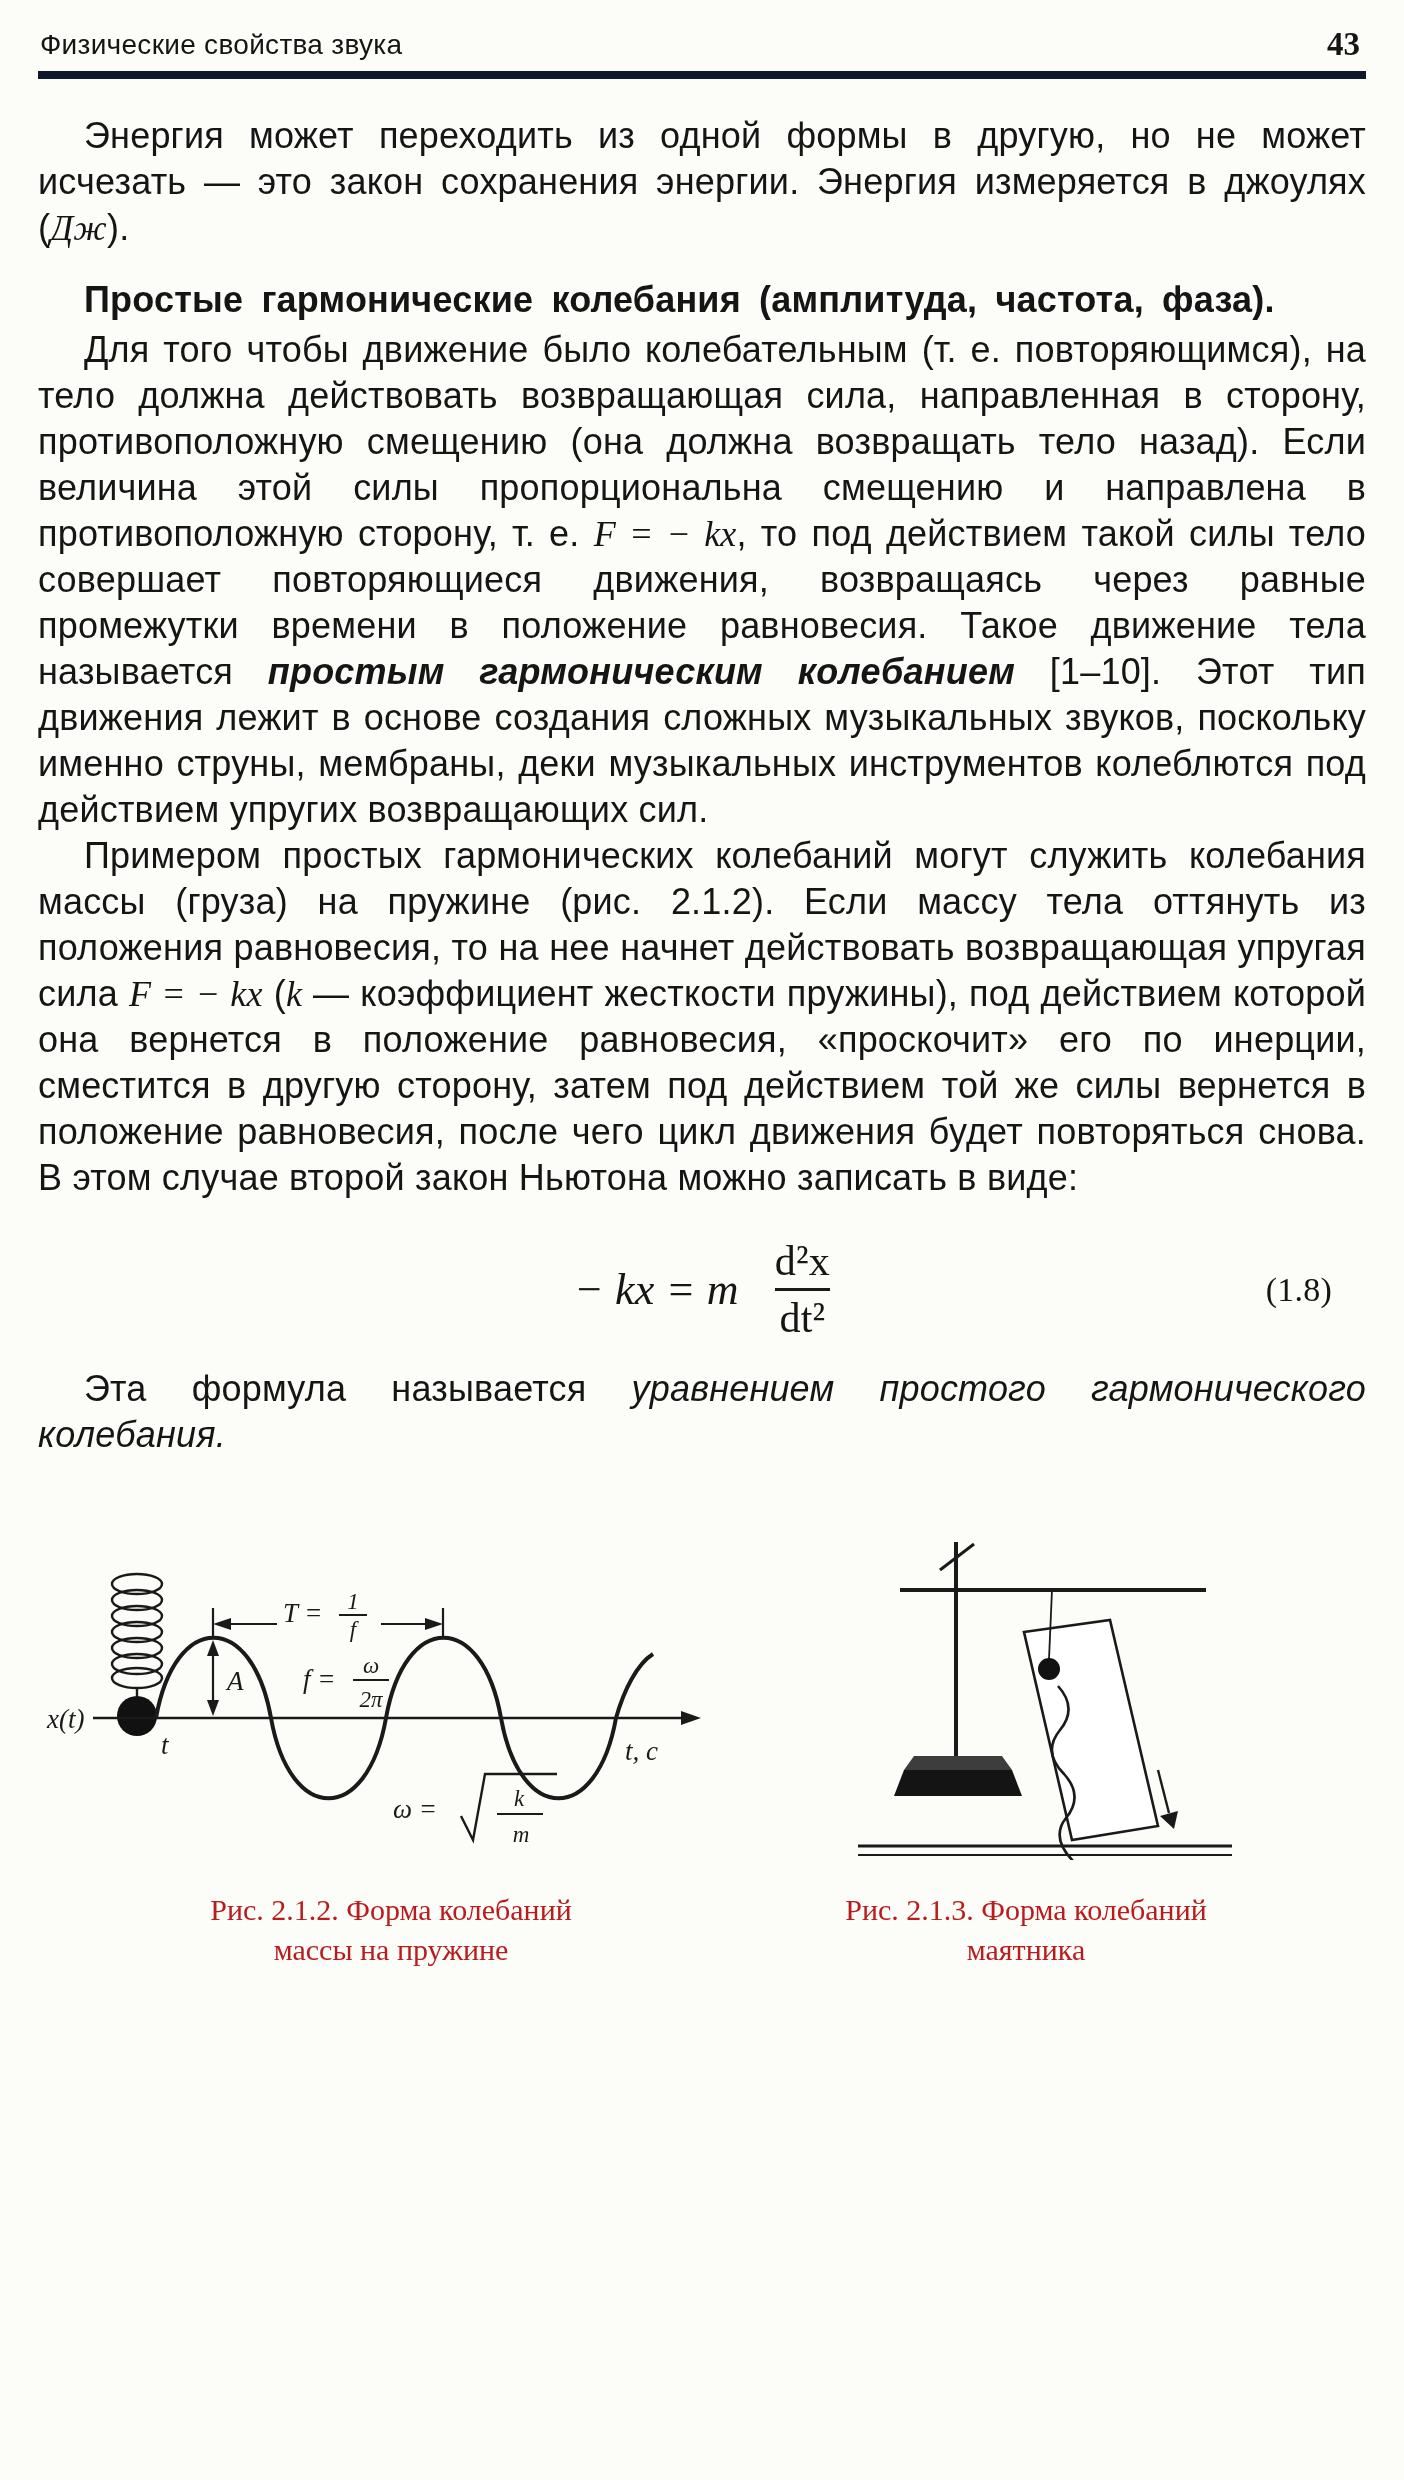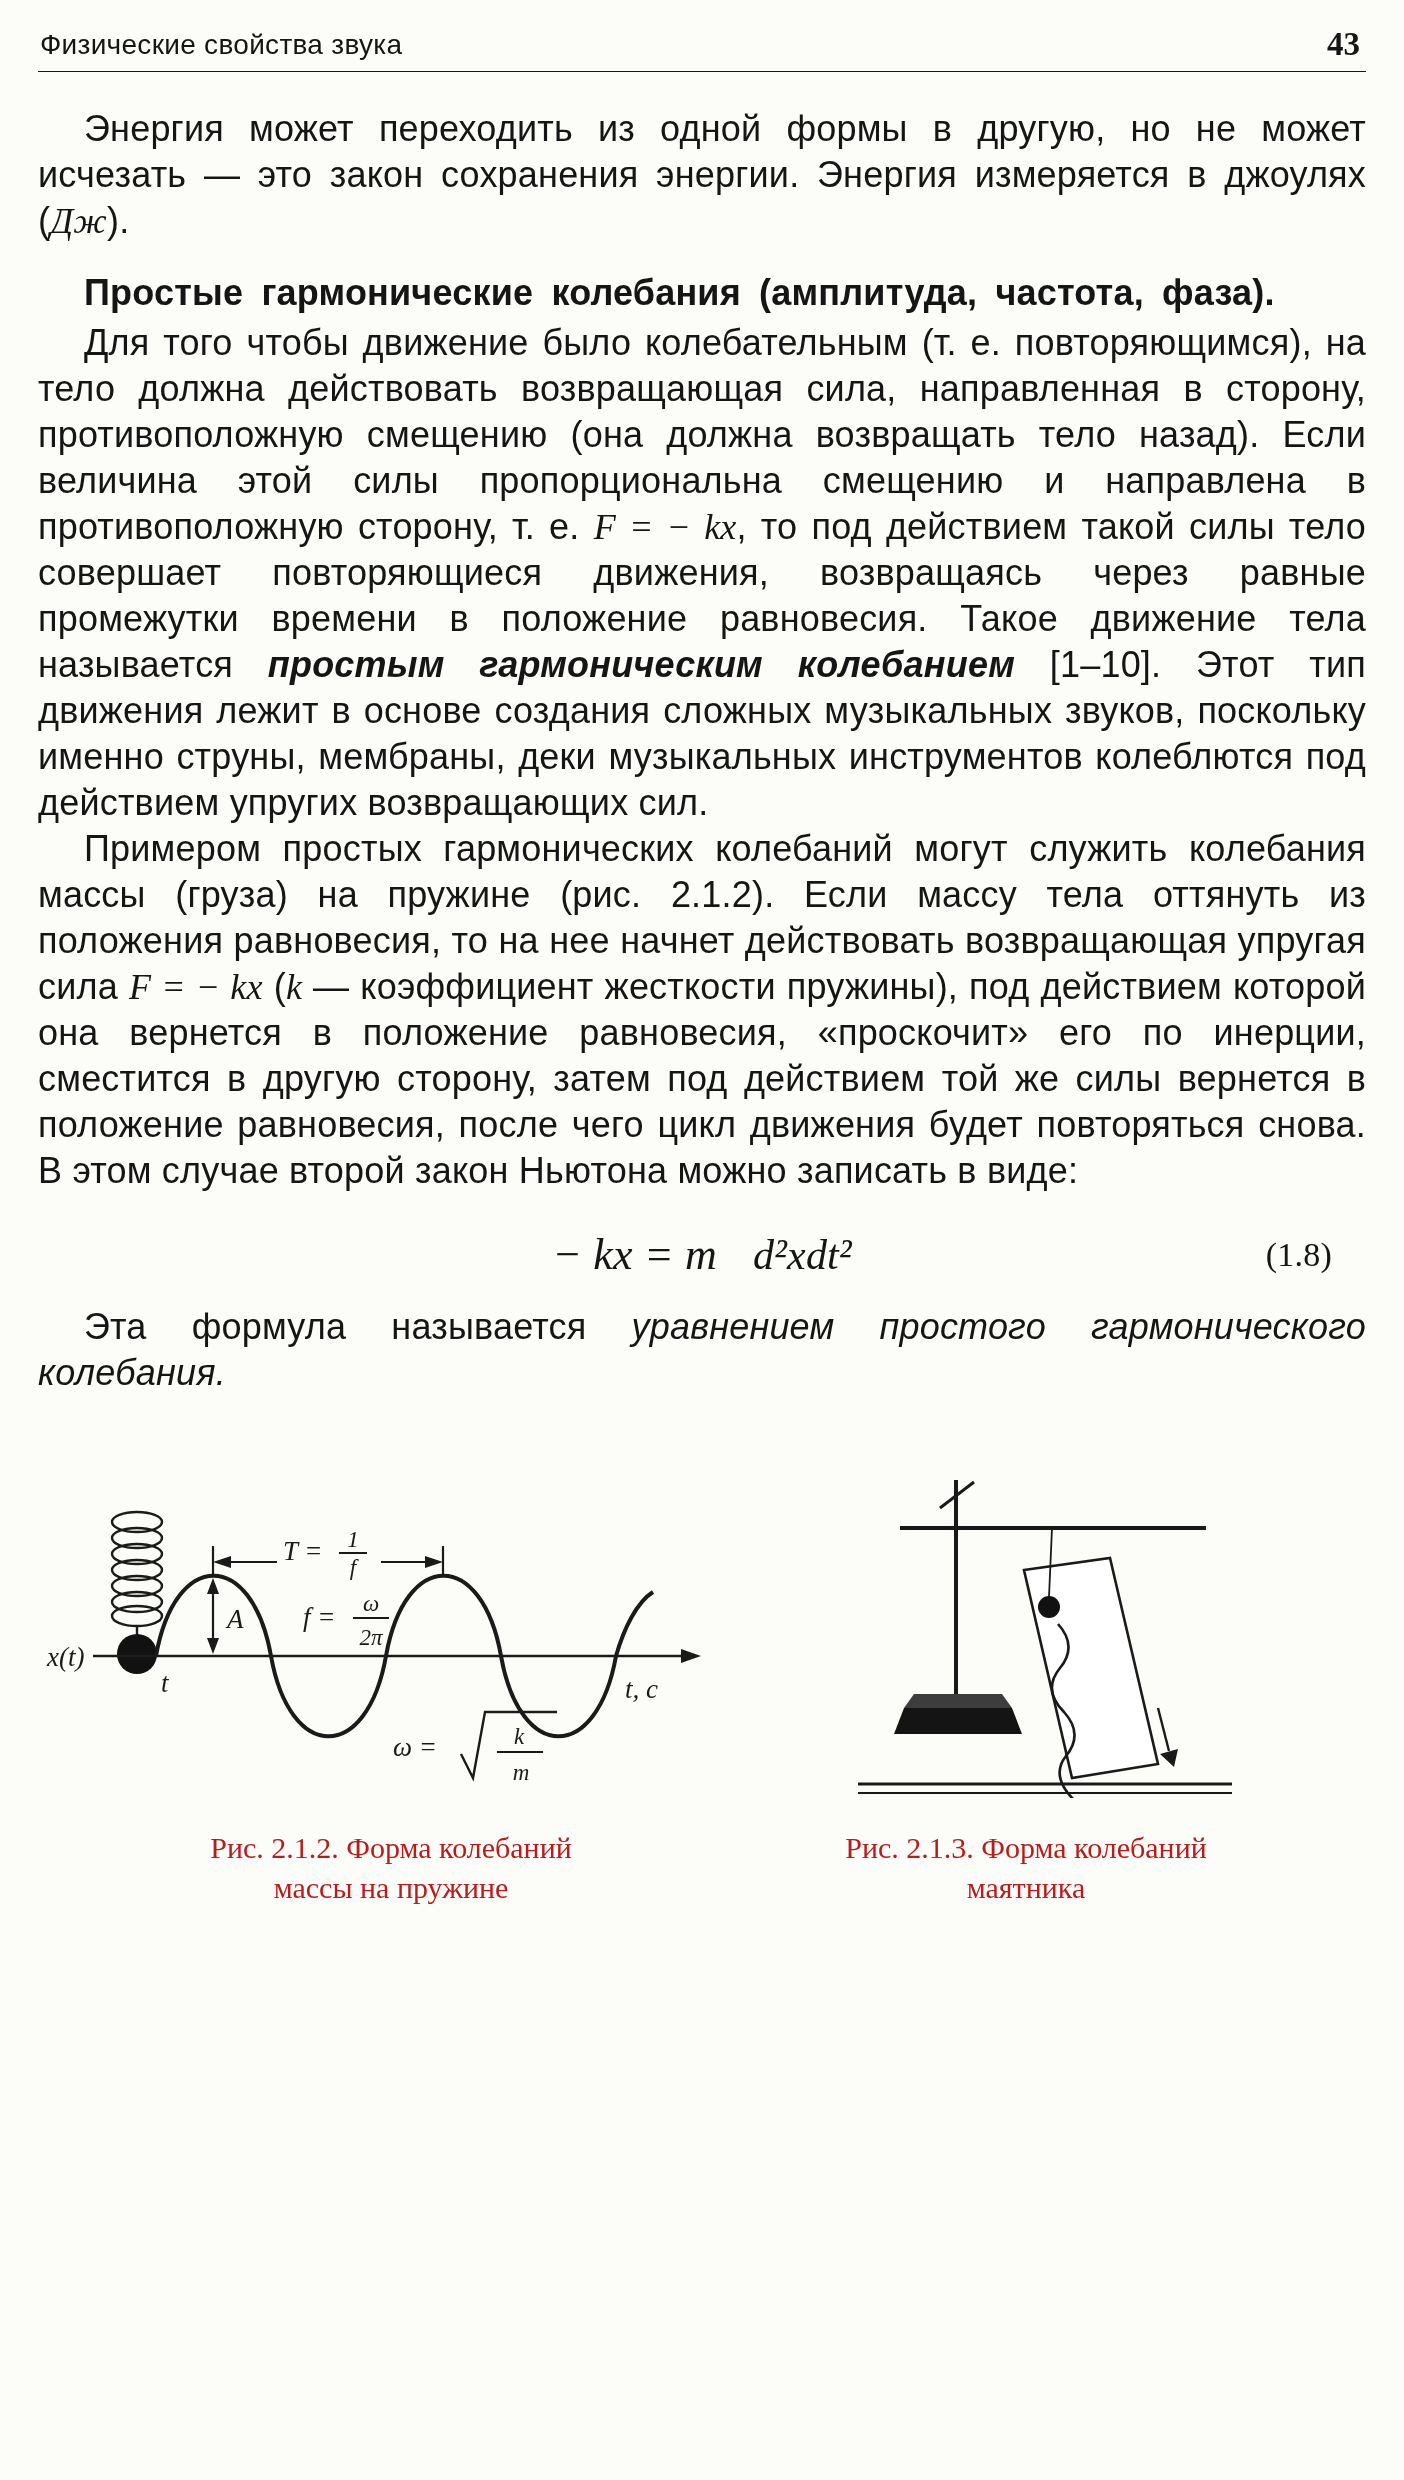--- a/index.html
+++ b/index.html
@@ -2,35 +2,35 @@
 <html lang="ru"><head>
 <meta charset="utf-8">
 <style>
   html,body{margin:0;padding:0;}
   body{
     width:1404px;height:2480px;background:#fcfcf9;color:#151515;
     font-family:"Liberation Sans",sans-serif;overflow:hidden;position:relative;
   }
   .page{padding:22px 38px 0 38px;}
   .runhead{display:flex;justify-content:space-between;align-items:flex-end;
-    padding:6px 6px 10px 2px;border-bottom:1px solid #0f172a;}
+    padding:6px 6px 10px 2px;border-bottom:8px solid #0f172a;}
   .runhead-title{font-size:28px;letter-spacing:.3px;}
   .runhead-page{font-family:"Liberation Serif",serif;font-weight:700;font-size:33px;line-height:1;}
   .body-text{margin-top:34px;font-size:36px;line-height:46px;text-align:justify;letter-spacing:.2px;}
   .para{text-indent:46px;margin:0;}
   .subhead{font-weight:700;text-indent:46px;margin:26px 0 4px 0;word-spacing:8px;}
   .it{font-family:"Liberation Serif",serif;font-style:italic;margin-top:16px;}
   .itsans{font-style:italic;}
   .bi{font-style:italic;font-weight:700;}
   .eq-center{text-align:center;font-family:"Liberation Serif",serif;font-style:italic;
     font-size:38px;margin:10px 0 10px;text-indent:0;}
   .eq2{position:relative;display:flex;justify-content:center;align-items:center;margin:38px 0 26px;}
   .eq2 .lhs{font-family:"Liberation Serif",serif;font-style:italic;font-size:44px;}
-  .frac{display:inline-flex;flex-direction:row;align-items:center;margin-left:36px;
-    font-family:"Liberation Serif",serif;font-style:italic;font-size:42px;line-height:1.05;}
+  .frac{display:inline-flex;flex-direction:column;align-items:center;margin-left:36px;
+    font-family:"Liberation Serif",serif;font-size:42px;line-height:1.05;}
   .frac .bar{align-self:stretch;height:3px;background:#1a1a1a;margin:5px 0;}
   .eqnum{position:absolute;right:34px;top:50%;transform:translateY(-50%);
     font-family:"Liberation Serif",serif;font-size:34px;}
   .figrow{display:flex;align-items:flex-end;margin-top:70px;}
   .figcol{display:flex;flex-direction:column;align-items:center;}
   .figcol-left{width:706px;}
   .figcol-right{width:452px;margin-left:56px;}
   .figcaption{margin-top:30px;font-family:"Liberation Serif",serif;font-size:30px;
     line-height:40px;text-align:center;color:#b91c1c;}
   .tserif{font-family:"Liberation Serif",serif;font-style:italic;font-size:27px;fill:#1a1a1a;}

